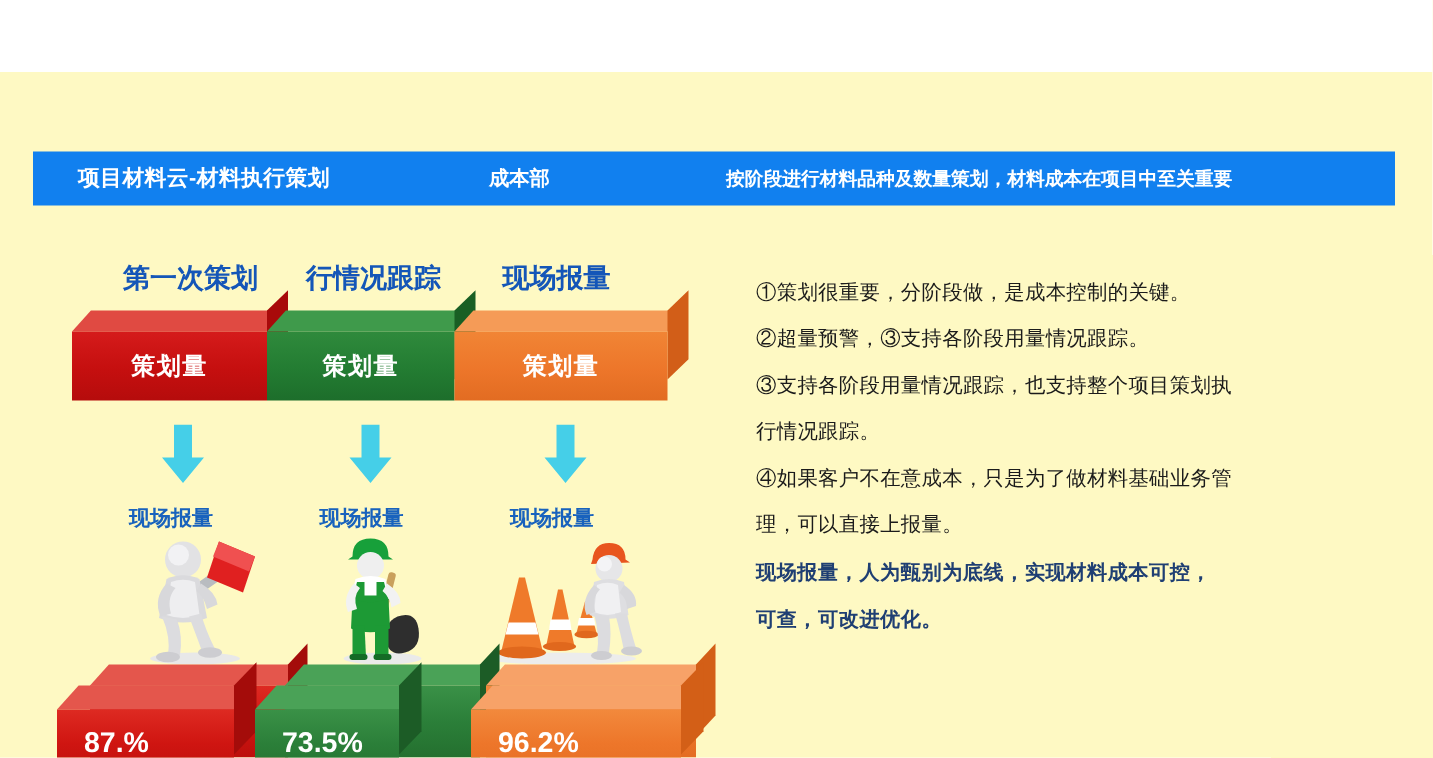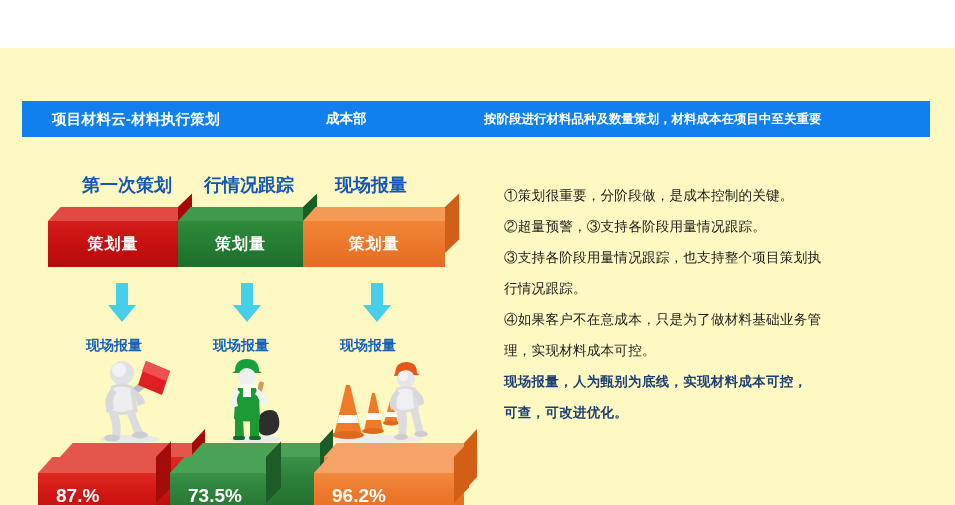--- a/index.html
+++ b/index.html
@@ -434,18 +434,18 @@
 
     </div>
   </div>
 
   <div class="right-panel">
     <div class="para">①策划很重要，分阶段做，是成本控制的关键。</div>
     <div class="para">②超量预警，③支持各阶段用量情况跟踪。</div>
     <div class="para">③支持各阶段用量情况跟踪，也支持整个项目策划执</div>
     <div class="para">行情况跟踪。</div>
     <div class="para">④如果客户不在意成本，只是为了做材料基础业务管</div>
-    <div class="para">理，实现材料成本可控。</div>
+    <div class="para">理，可以直接上报量。</div>
     <div class="para emph">现场报量，人为甄别为底线，实现材料成本可控，</div>
     <div class="para emph">可查，可改进优化。</div>
   </div>
 
 </div>
 
 </body></html>

